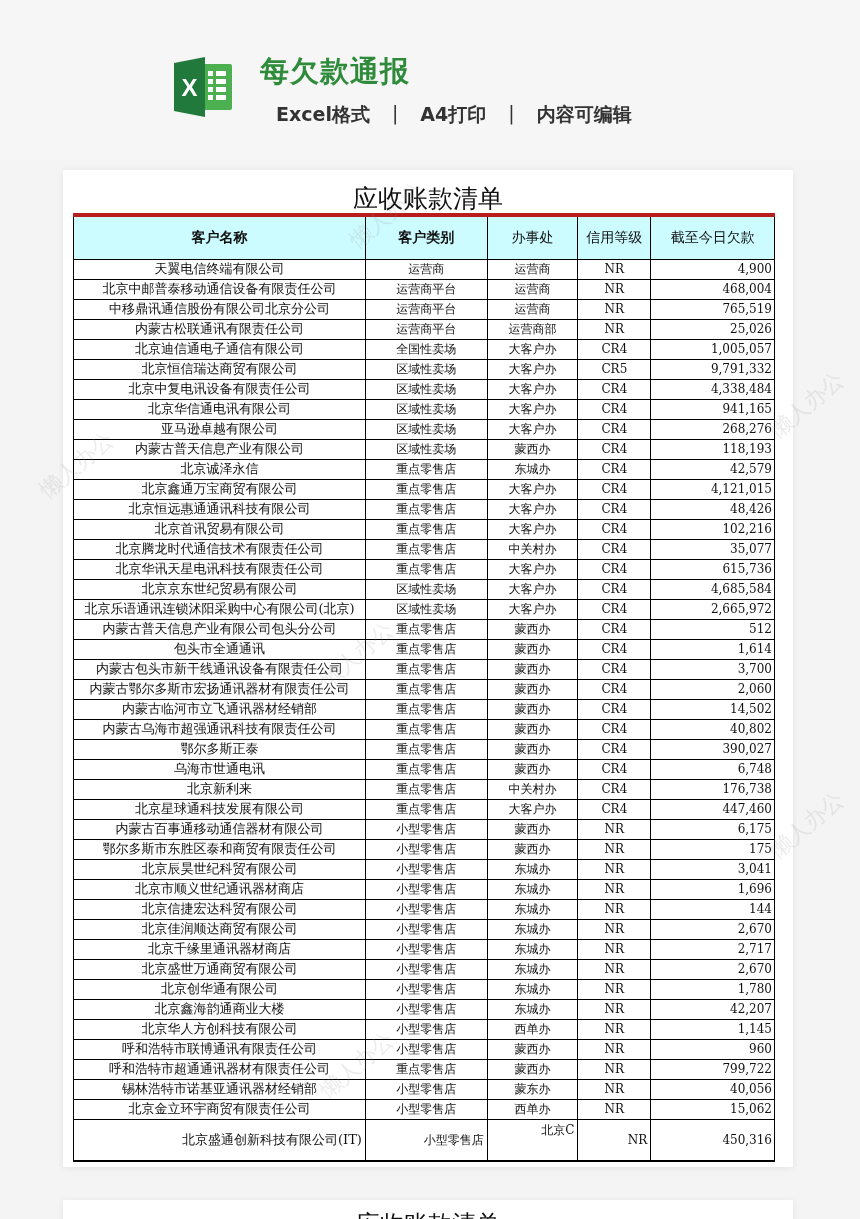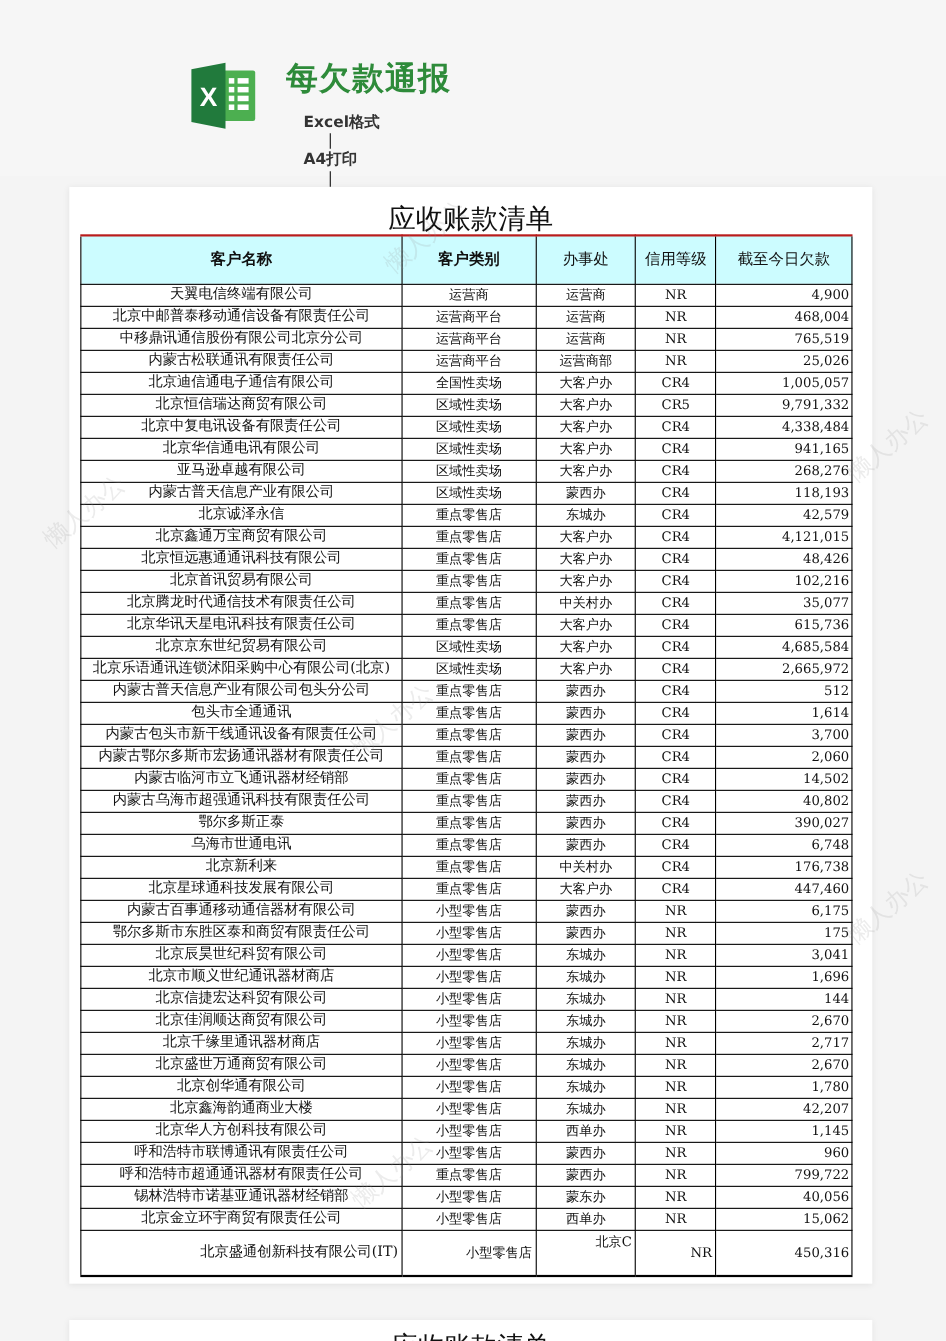--- a/index.html
+++ b/index.html
@@ -15,22 +15,22 @@
   }
   .excel-logo {
     position: absolute; left: 172px; top: 56px; width: 62px; height: 62px;
   }
   .banner-title {
     position: absolute; left: 260px; top: 52px;
     font-size: 29px; font-weight: bold; color: #2e8b3a; letter-spacing: 1px;
   }
   .banner-sub {
     position: absolute; left: 276px; top: 102px;
-    font-size: 14px; font-weight: bold; color: #333;
-    display: flex; gap: 0; flex-direction: column;
+    font-size: 19px; font-weight: bold; color: #333;
+    display: flex; gap: 0;
   }
   .banner-sub .sep { margin: 0 22px; font-weight: normal; color: #333; }
 
   .card {
     position: absolute; left: 63px; top: 170px; width: 730px; height: 997px;
     background: #ffffff;
     box-shadow: 0 1px 6px rgba(0,0,0,0.08);
   }
   .card2 {
     position: absolute; left: 63px; top: 1200px; width: 730px; height: 60px;
@@ -51,21 +51,21 @@
     position: absolute; left: 10px; top: 43px;
     border-collapse: collapse; width: 702px;
     font-family: "DejaVu Serif", "Liberation Serif", serif;
     font-size: 12px; color: #111;
   }
   table.ledger th {
     background: #ccfcff; height: 44px; border: 1px solid #000;
     font-weight: normal; font-size: 14px;
   }
   table.ledger th.bold { font-weight: bold; font-family: "DejaVu Sans", sans-serif; font-size: 14px; }
-  table.ledger thead tr { border-top: 2px solid #b91c1c; margin-top: 36px; }
+  table.ledger thead tr { border-top: 4px solid #b91c1c; margin-top: 36px; }
   table.ledger td {
     border: 1px solid #000; height: 20px; padding: 0 3px;
     text-align: center; white-space: nowrap; line-height: 18px;
   }
   table.ledger td.num { text-align: right; padding-right: 2px; }
   table.ledger td.name { font-size: 13px; }
   table.ledger tr.tall td { height: 42px; text-align: right; }
   table.ledger tr.tall td.office { vertical-align: top; padding-top: 1px; }
   table.ledger tbody tr:last-child td { border-bottom: 2px solid #000; }
   col.c1 { width: 292px; } col.c2 { width: 122px; } col.c3 { width: 91px; }

